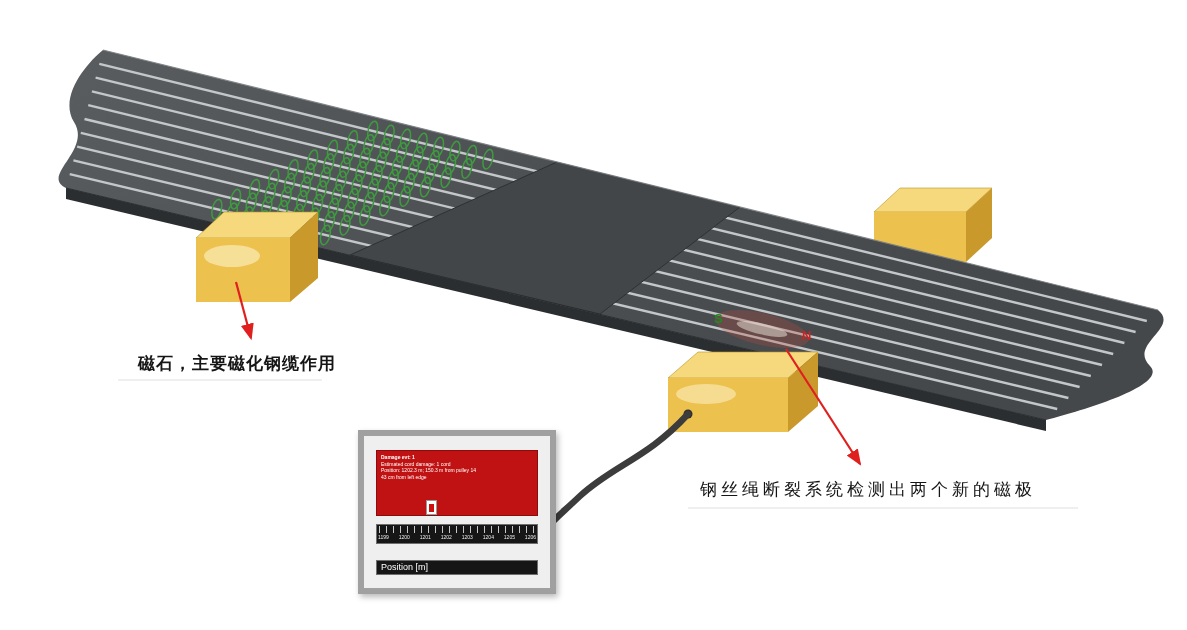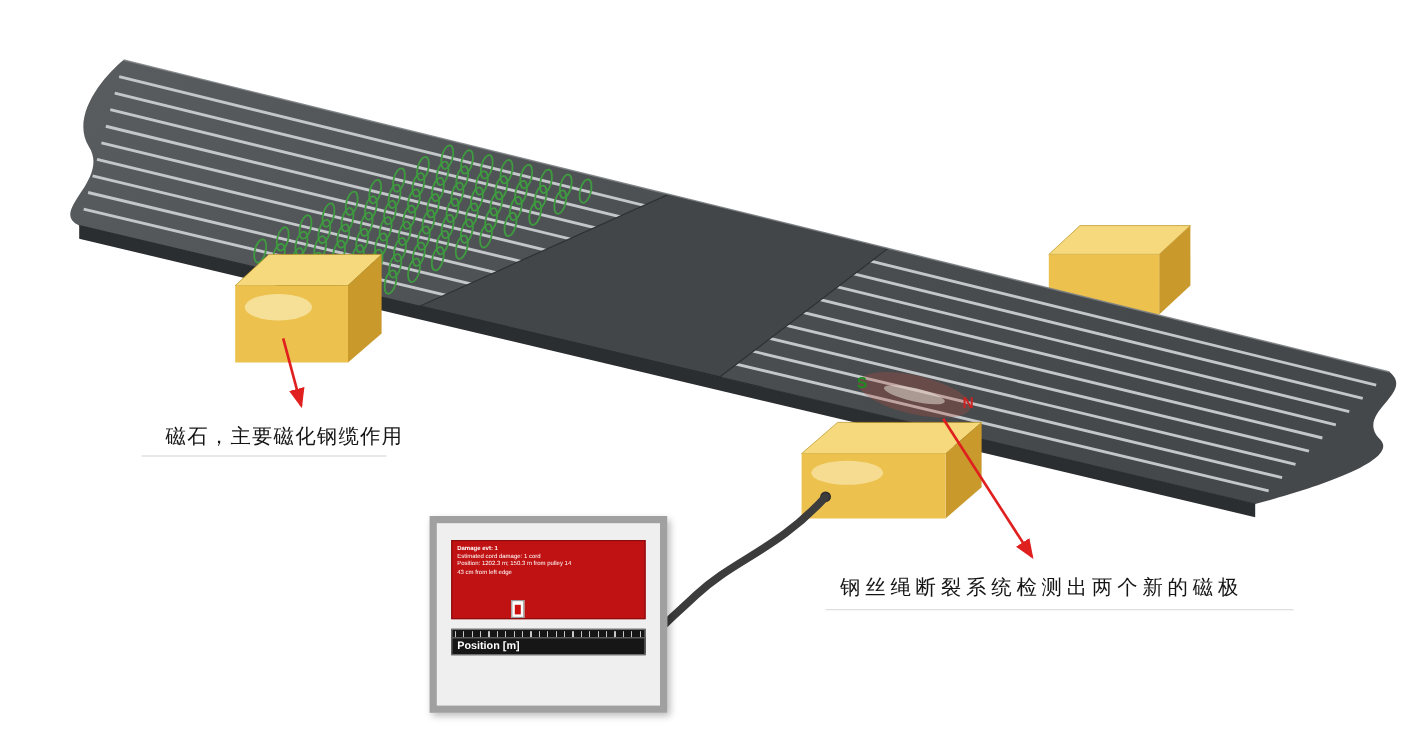--- a/index.html
+++ b/index.html
@@ -2,21 +2,21 @@
 <html><head>
 <meta charset="utf-8">
 <style>
   html,body{margin:0;padding:0;background:#ffffff;}
   .stage{
     position:relative;width:1187px;height:630px;background:#ffffff;overflow:hidden;
     font-family:"Liberation Sans",sans-serif;
   }
   .stage svg{position:absolute;left:0;top:0;}
   .annotation{position:absolute;color:#151515;font-size:17px;white-space:nowrap;}
-  #anno-magnet{left:138px;top:352px;letter-spacing:1px;}
+  #anno-magnet{left:138px;top:352px;letter-spacing:1px;font-weight:bold;}
   #anno-detect{left:700px;top:478px;letter-spacing:4px;text-align:right;}
 
   
   #device{
     position:absolute;left:358px;top:430px;width:186px;height:152px;
     background:#efefef;border:6px solid #a0a0a0;box-shadow:2px 3px 6px rgba(0,0,0,.28);
   }
   #screen{
     position:absolute;left:12px;top:14px;width:162px;height:66px;
     background:#c01212;border:1px solid #8a0c0c;box-sizing:border-box;
@@ -28,23 +28,23 @@
     background:#ffffff;border:1px solid #999;box-sizing:border-box;z-index:2;
   }
   #dmg-icon .dmg-mark{position:absolute;left:2px;top:3px;width:5px;height:8px;background:#cc1111;}
   #scale{
     position:absolute;left:12px;top:88px;width:162px;height:20px;
     background:#161616;border:1px solid #6e6e6e;box-sizing:border-box;
   }
   #scale .ticks{height:7px;margin:1px 2px 0;background:repeating-linear-gradient(to right,#c8c8c8 0 1px,transparent 1px 7px);}
   #scale .nums{display:flex;justify-content:space-between;padding:0 1px;color:#eeeeee;font-size:5px;line-height:8px;}
   #posbar{
-    position:absolute;left:12px;top:95px;width:162px;height:15px;
+    position:absolute;left:12px;top:124px;width:162px;height:15px;
     background:#161616;border:1px solid #6e6e6e;box-sizing:border-box;
-    color:#ffffff;font-weight:bold;font-size:9px;line-height:13px;padding-left:4px;
+    color:#ffffff;font-weight:normal;font-size:9px;line-height:13px;padding-left:4px;
   }
 </style>
 </head>
 <body>
 
 <div class="stage">
 
   <svg id="scene" width="1187" height="630" viewBox="0 0 1187 630">
     <defs>
       <linearGradient id="beltGrad" x1="0" y1="0" x2="1" y2="0.35">

